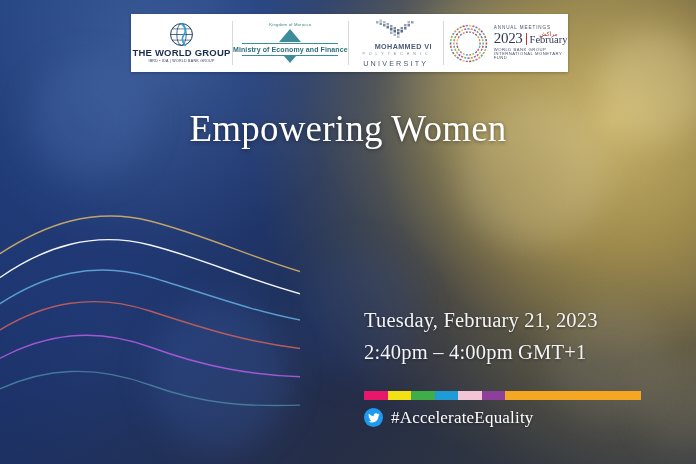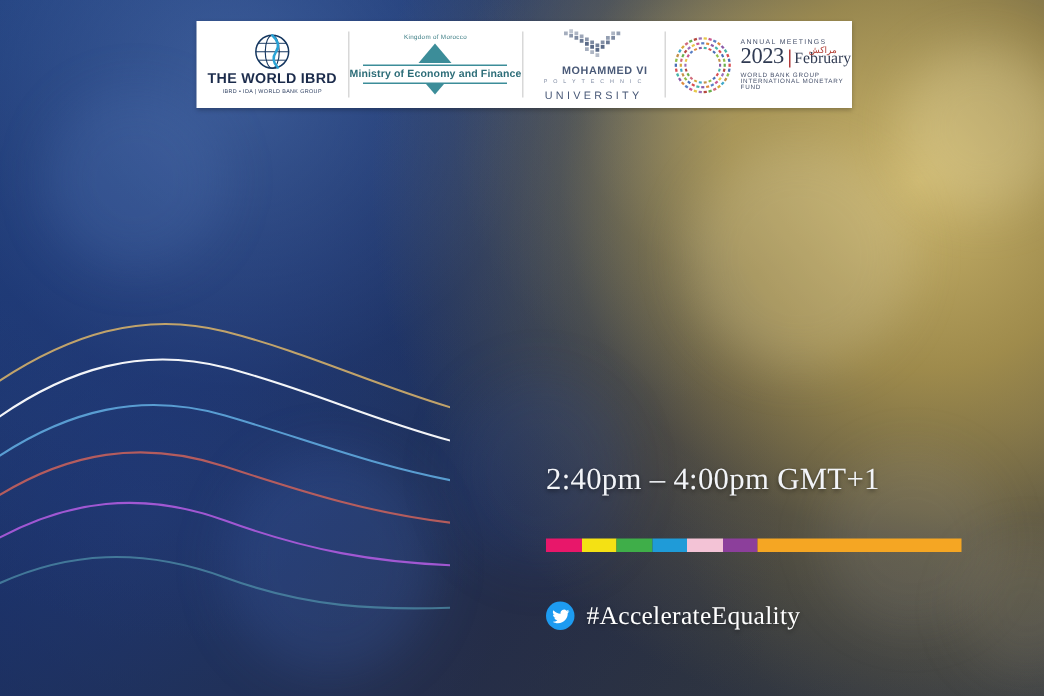--- a/index.html
+++ b/index.html
@@ -87,21 +87,21 @@
 
   
   .info{position:absolute;left:364px;top:305px;width:300px;}
   .info-date,.info-time{
     font-family:"Liberation Serif",serif;color:#f2f4f8;
     font-size:20.5px;line-height:1.55;letter-spacing:.2px;
     text-shadow:0 1px 3px rgba(0,0,0,0.45);white-space:nowrap;
   }
   .colorbar{display:flex;height:9px;width:277px;margin-top:22px;}
   .colorbar span{display:block;height:100%;}
-  .social{display:flex;align-items:center;gap:8px;margin-top:33px;}
+  .social{display:flex;align-items:center;gap:8px;margin-top:8px;}
   .tw{width:19px;height:19px;border-radius:50%;background:#1d9bf0;display:flex;align-items:center;justify-content:center;flex:0 0 auto;}
   .tag{font-family:"Liberation Serif",serif;color:#ffffff;font-size:17px;letter-spacing:.2px;text-shadow:0 1px 3px rgba(0,0,0,0.4);}
 </style>
 </head>
 <body>
 
 <div class="banner">
 
   <div class="bokeh b1"></div>
   <div class="bokeh b2"></div>
@@ -127,21 +127,21 @@
     <div class="logo-cell wb">
       <span class="wb-globe">
         <svg width="25" height="25" viewBox="0 0 40 40">
           <circle cx="20" cy="20" r="17.5" fill="none" stroke="#14365f" stroke-width="1.6"></circle>
           <ellipse cx="20" cy="20" rx="7.5" ry="17.5" fill="none" stroke="#14365f" stroke-width="1.2"></ellipse>
           <line x1="2.5" y1="20" x2="37.5" y2="20" stroke="#14365f" stroke-width="1.2"></line>
           <path d="M5 11 H35 M5 29 H35" stroke="#14365f" stroke-width="1" fill="none"></path>
           <path d="M20 2.5 C 26 8, 28 14, 24 20 C 20 26, 21 32, 26 37" fill="none" stroke="#2aa3d6" stroke-width="2.6" stroke-linecap="round"></path>
         </svg>
       </span>
-      <span class="wb-name">THE WORLD IBRD</span>
+      <span class="wb-name">THE WORLD GROUP</span>
       <span class="wb-sub">IBRD • IDA | WORLD BANK GROUP</span>
     </div>
 
     <div class="divider"></div>
 
     <div class="logo-cell mo">
       <span class="mo-top">Kingdom of Morocco</span>
       <span class="mo-mark">
         <span class="mo-tri"></span>
         <span class="mo-rule"></span>
@@ -293,23 +293,25 @@
           </span>
         </span>
         <span class="am-l3">WORLD BANK GROUP</span>
         <span class="am-l4">INTERNATIONAL MONETARY FUND</span>
       </span>
     </div>
 
   </div>
 
   <div class="title">
+    <span class="title-l1">Empowering Women</span>
   </div>
 
   <div class="info">
+    <div class="info-date">Tuesday, February 21, 2023</div>
     <div class="info-time">2:40pm – 4:00pm GMT+1</div>
     <div class="colorbar">
         <span style="background: rgb(232, 23, 106); width: 8.5%;"></span>
         <span style="background: rgb(244, 225, 20); width: 8.5%;"></span>
         <span style="background: rgb(63, 174, 73); width: 8.5%;"></span>
         <span style="background: rgb(31, 155, 216); width: 8.5%;"></span>
         <span style="background: rgb(243, 195, 214); width: 8.5%;"></span>
         <span style="background: rgb(140, 63, 155); width: 8.5%;"></span>
         <span style="background: rgb(245, 166, 35); width: 49%;"></span>
       </div>

